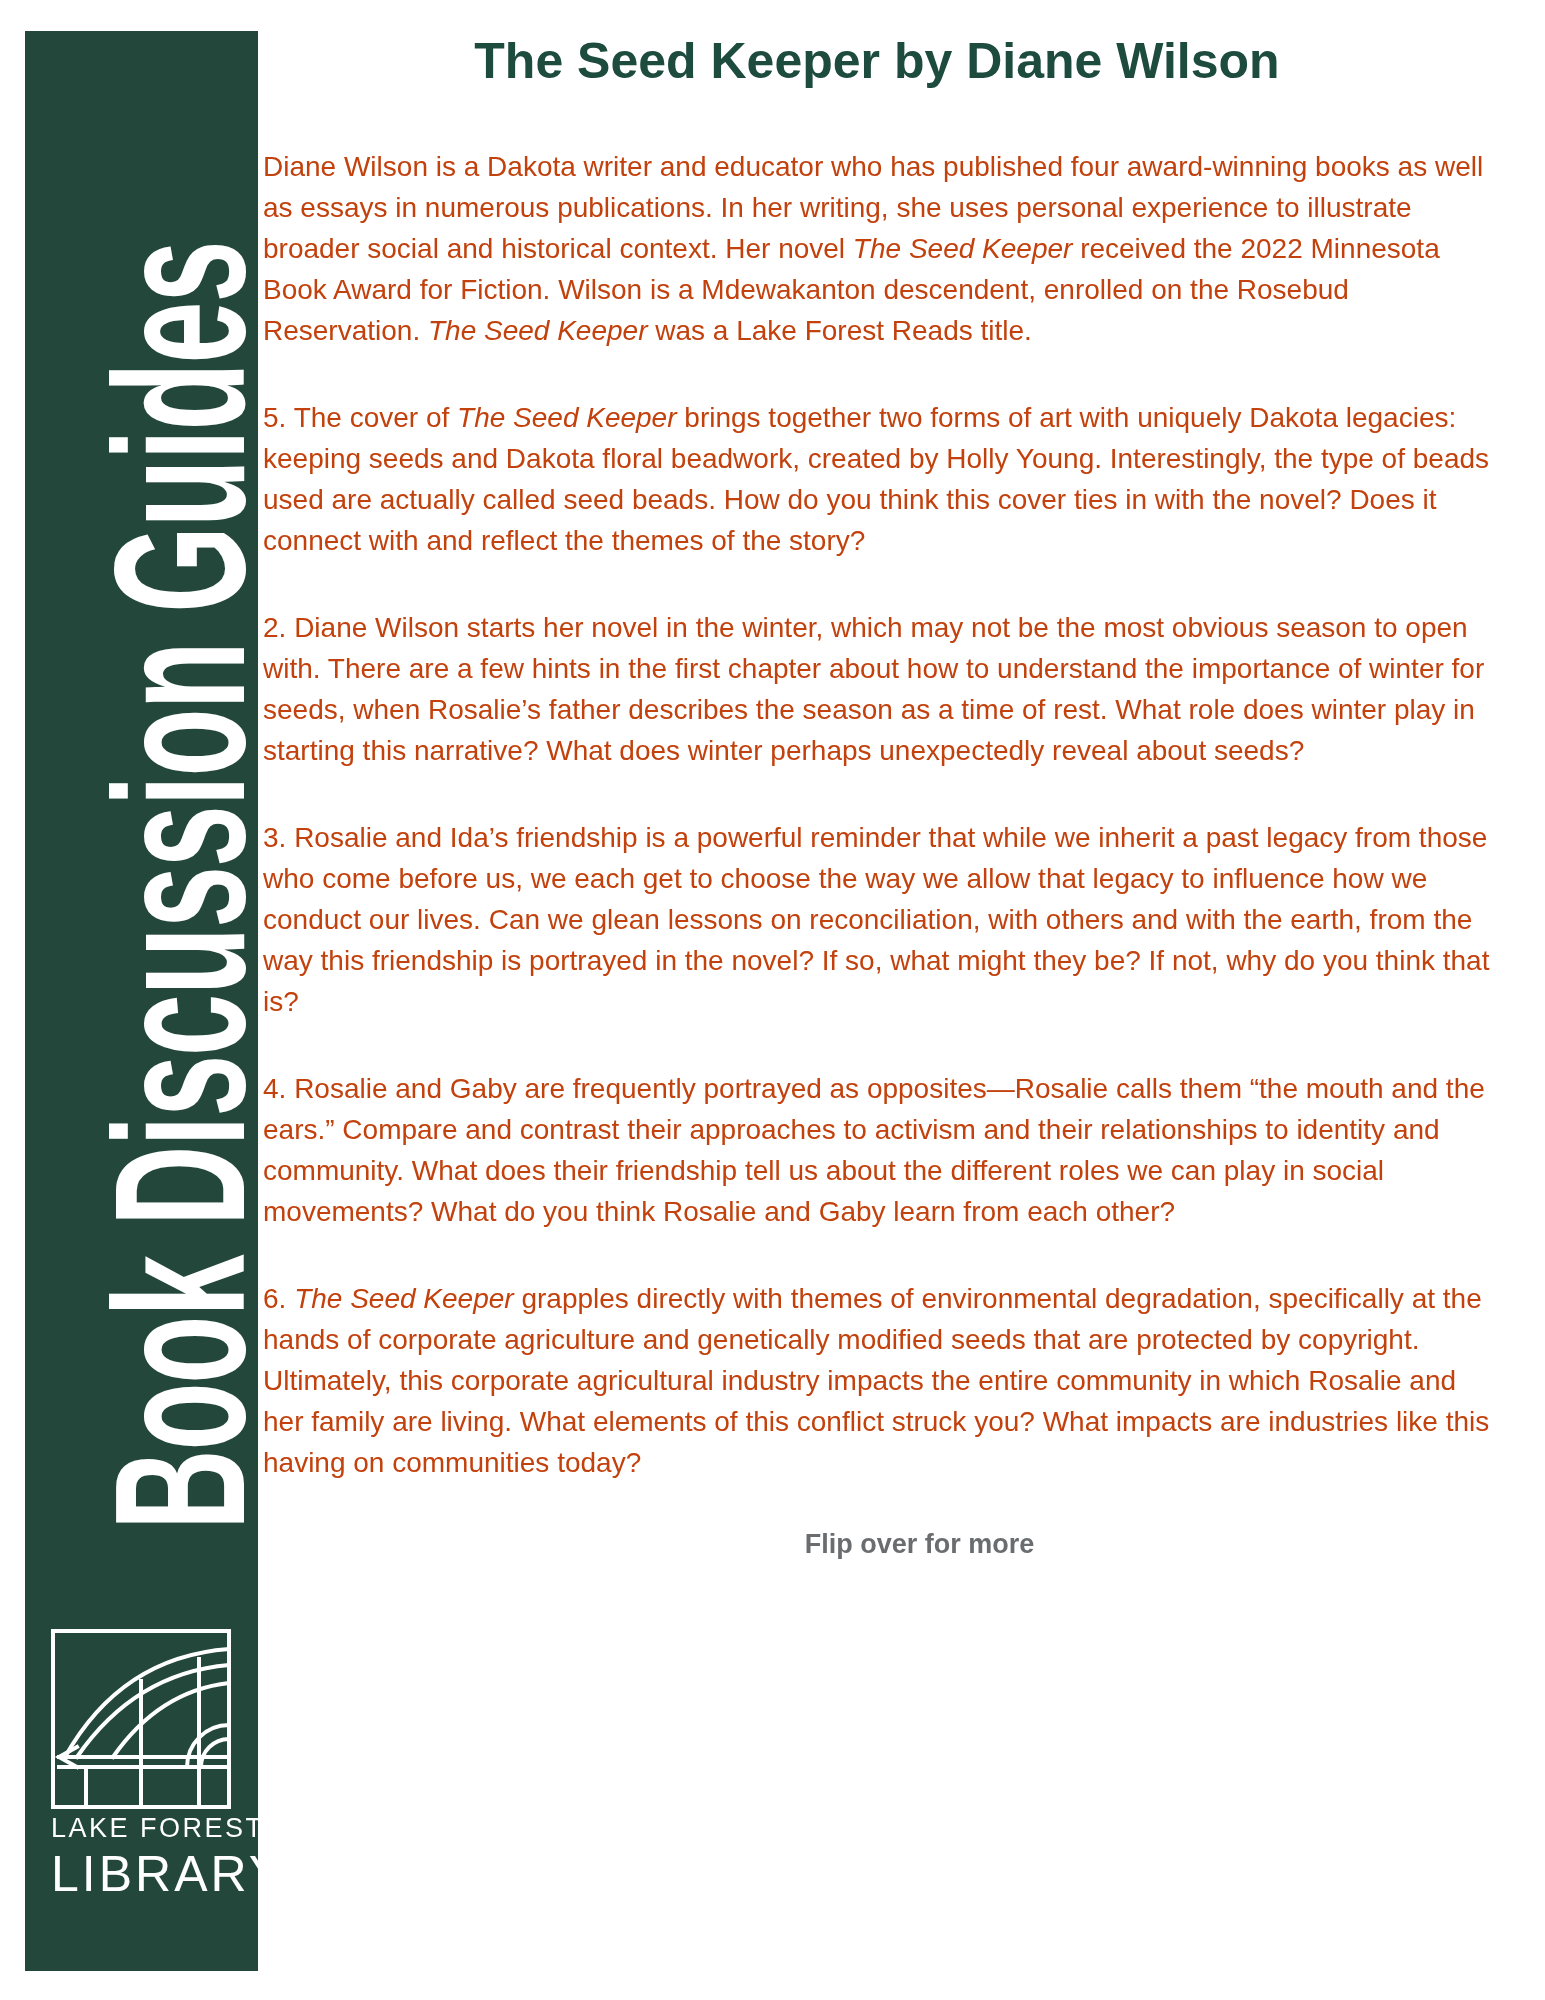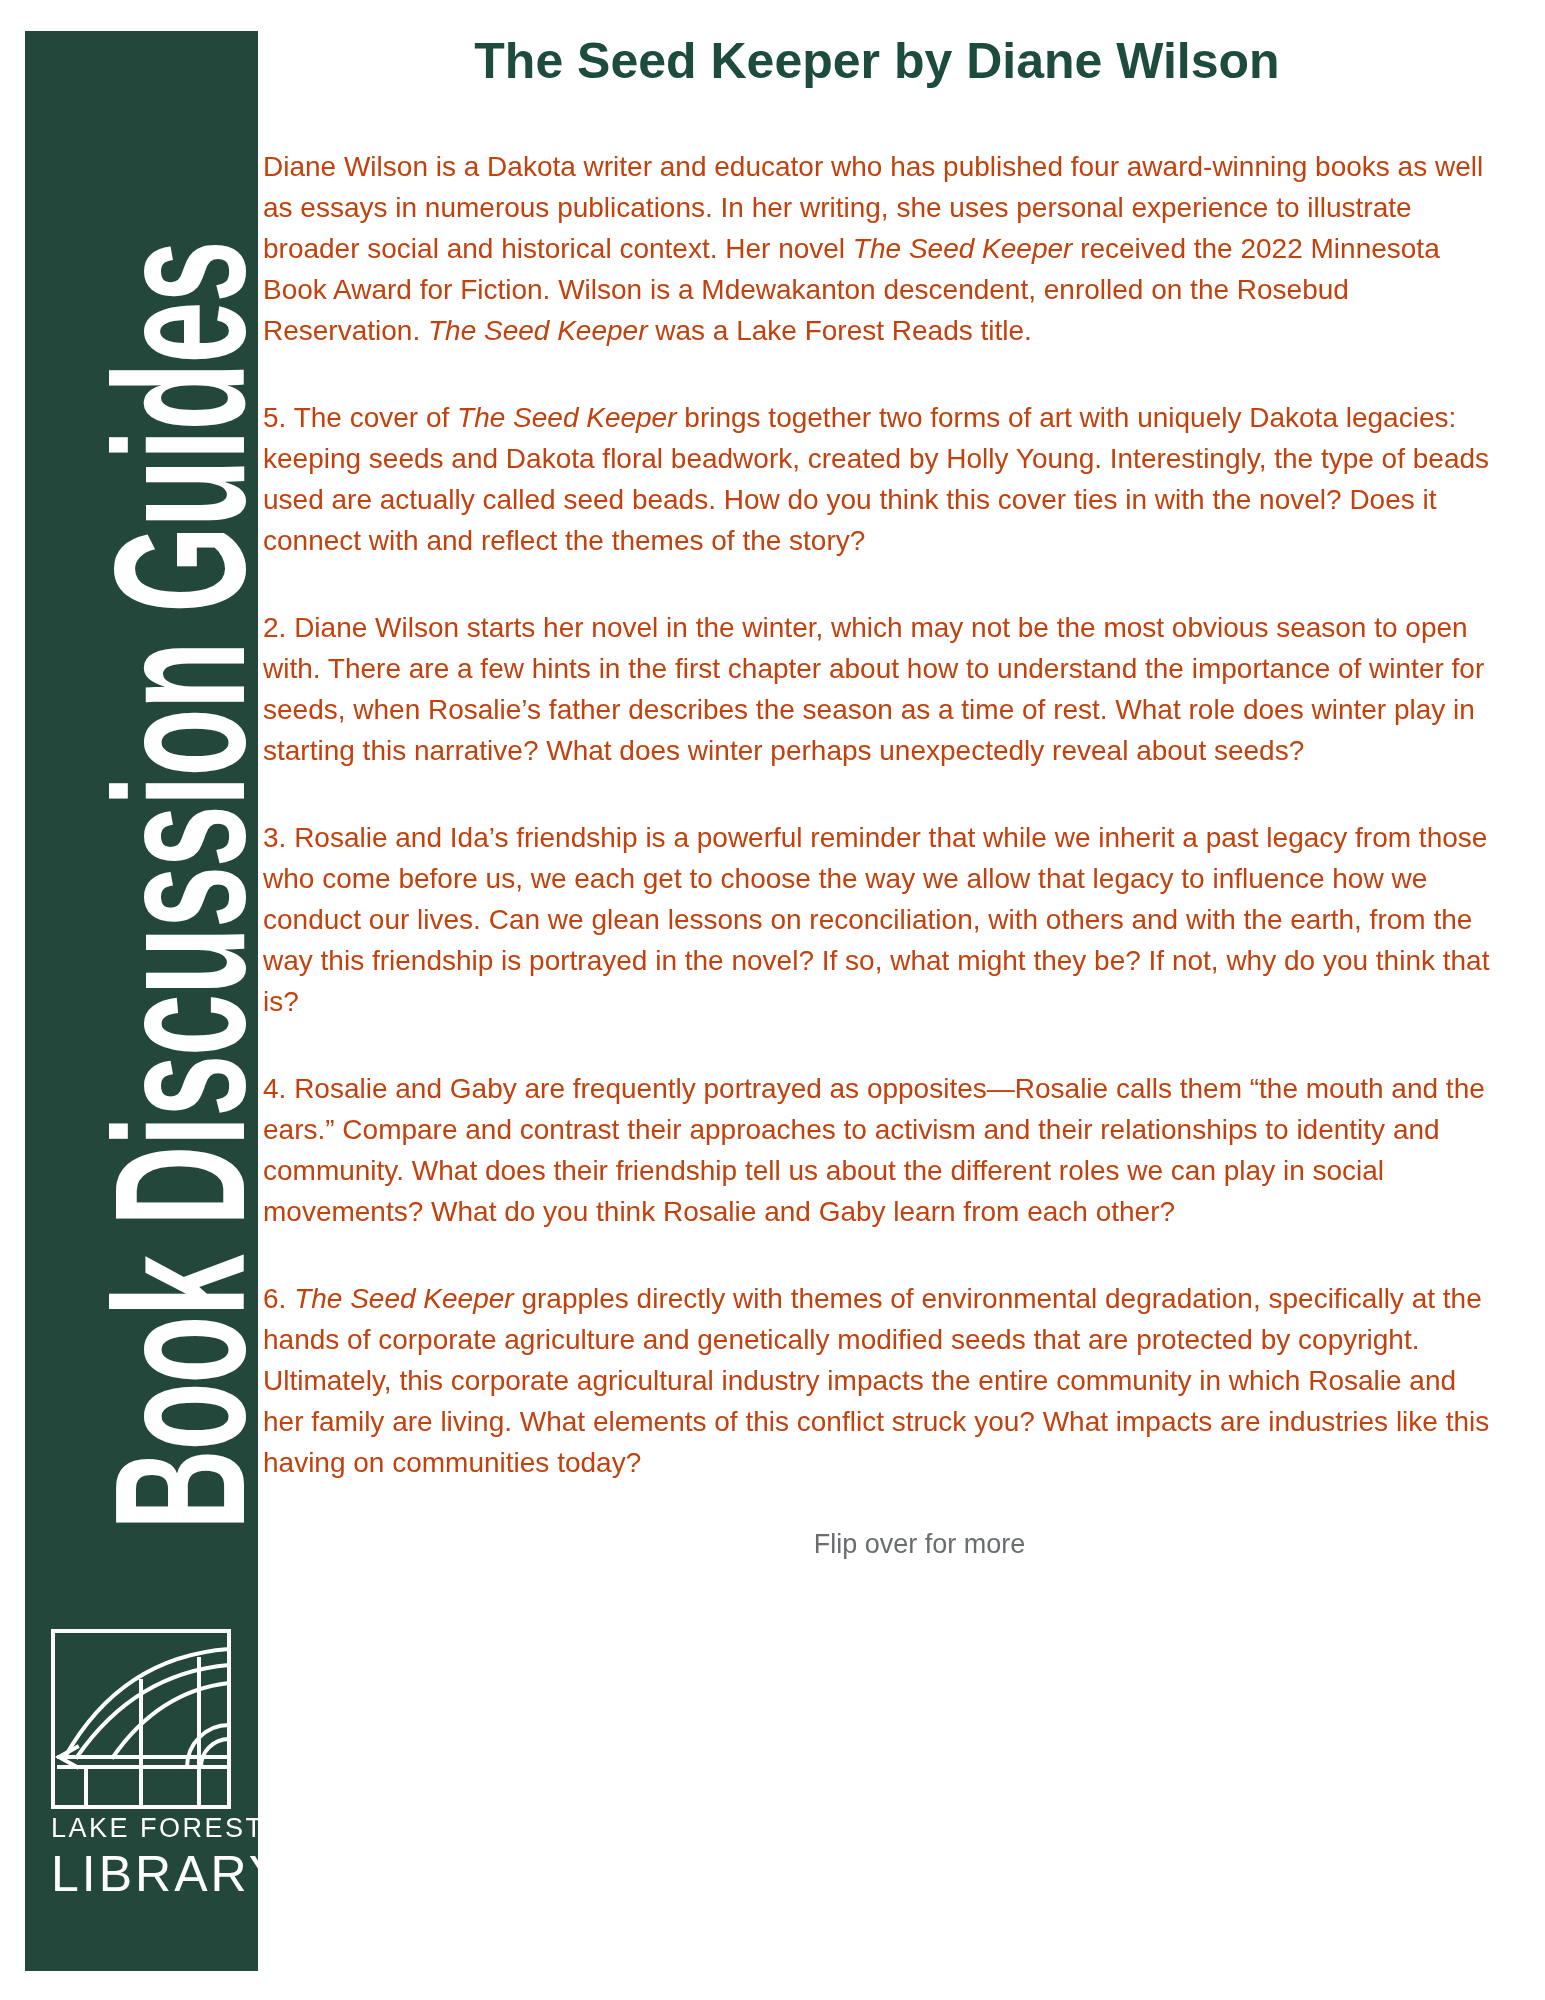--- a/index.html
+++ b/index.html
@@ -40,21 +40,21 @@
   }
   .main p{
     margin:0 0 46px 0;
     font-size:28px;line-height:41px;color:#c2410c;
   }
   .main p .it{font-style:italic;}
   .flip-note{
     margin-top:16px;
     text-align:center;
     padding-left:85px;
-    font-size:27px;font-weight:normal;color:#6A6D6F;
+    font-size:27px;font-weight:bold;color:#6A6D6F;
   }
 </style>
 </head>
 <body>
 
 <div class="sidebar">
   <div class="vertical-title">Book Discussion Guides</div>
 
   <div class="logo-block">
     <svg class="logo-emblem" width="180" height="180" viewBox="0 0 180 180" fill="none" stroke="#ffffff" stroke-width="4" stroke-linecap="square">

